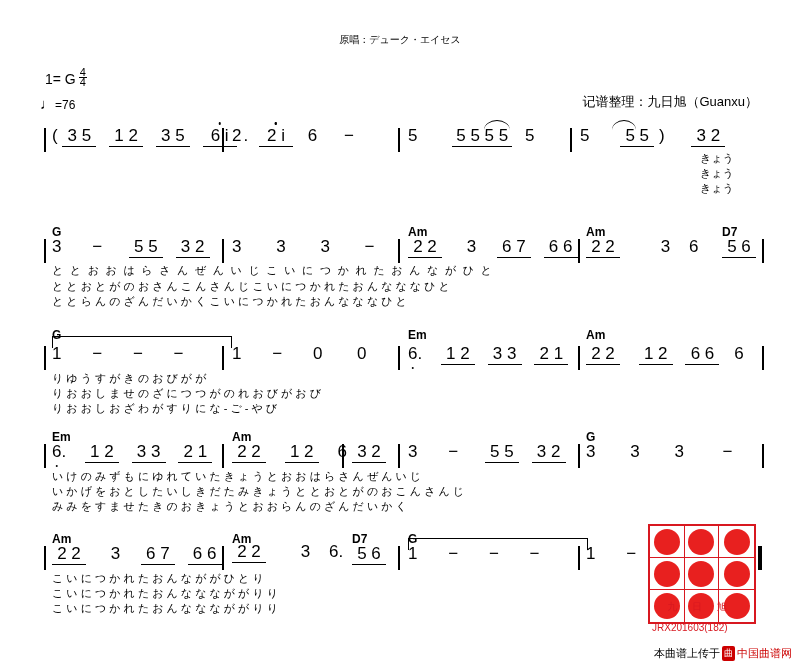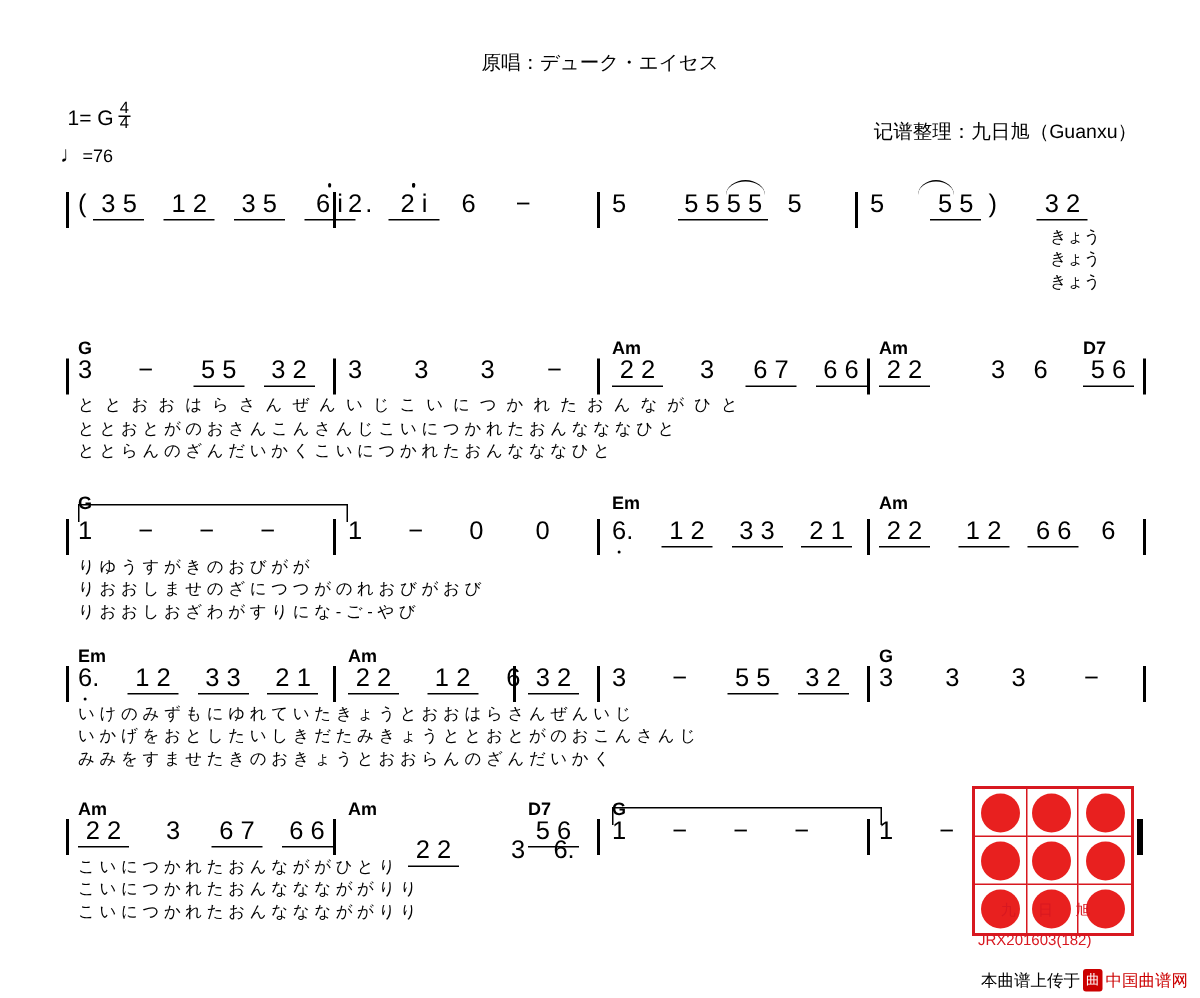--- a/index.html
+++ b/index.html
@@ -14,27 +14,27 @@
   .sheet{position:relative;width:800px;height:665px;}
 
   
   .title{
     position:absolute;left:0;right:0;top:8px;
     text-align:center;font-size:19px;font-weight:bold;
     letter-spacing:1px;
   }
   .subtitle{
     position:absolute;left:0;right:0;top:33px;
-    text-align:center;font-size:13px;
+    text-align:center;font-size:10px;
   }
   .credit{
     position:absolute;right:42px;font-size:13px;white-space:nowrap;
   }
   .credit.c1{top:58px;}
-  .credit.c2{top:79px;}
+  .credit.c2{top:93px;}
 
   .keysig{position:absolute;left:45px;top:68px;font-size:14px;white-space:nowrap;}
   .keysig .frac{display:inline-block;vertical-align:-2px;font-size:11px;line-height:9px;text-align:center;margin-left:3px;}
   .keysig .frac i{display:block;font-style:normal;}
   .keysig .frac .top{border-bottom:1px solid #000;padding:0 1px;}
   .tempo{position:absolute;left:40px;top:95px;font-size:12px;white-space:nowrap;}
   .tempo .note{font-size:15px;}
 
   
   .sys{position:absolute;left:0;right:0;}
@@ -259,21 +259,21 @@
     <div class="chord" style="left:408px;top:0px;">G</div>
 
     <div class="barline" style="left:44px;top:14px;"></div>
     <div class="note-row" style="left:52px;top:12px;">
       <span class="n u1" style="width:34px;">2&nbsp;2</span>
       <span class="n" style="margin-left:20px;">3</span>
       <span class="n u1" style="width:34px;margin-left:16px;">6&nbsp;7</span>
       <span class="n u1" style="width:34px;margin-left:8px;">6&nbsp;6</span>
     </div>
     <div class="barline" style="left:222px;top:14px;"></div>
-    <div class="note-row" style="left:232px;top:25px;margin-left:40px;">
+    <div class="note-row" style="left:232px;top:10px;">
       <span class="n u1" style="width:34px;">2&nbsp;2</span>
       <span class="n" style="margin-left:30px;">3</span>
       <span class="n" style="margin-left:14px;">6</span><span class="n">.</span>
     </div>
     <div class="note-row" style="left:352px;top:12px;">
       <span class="n u1" style="width:34px;">5&nbsp;6</span>
     </div>
     <div class="bracket" style="left:408px;top:6px;width:178px;"></div>
     <div class="barline" style="left:398px;top:14px;"></div>
     <div class="note-row" style="left:408px;top:12px;">

